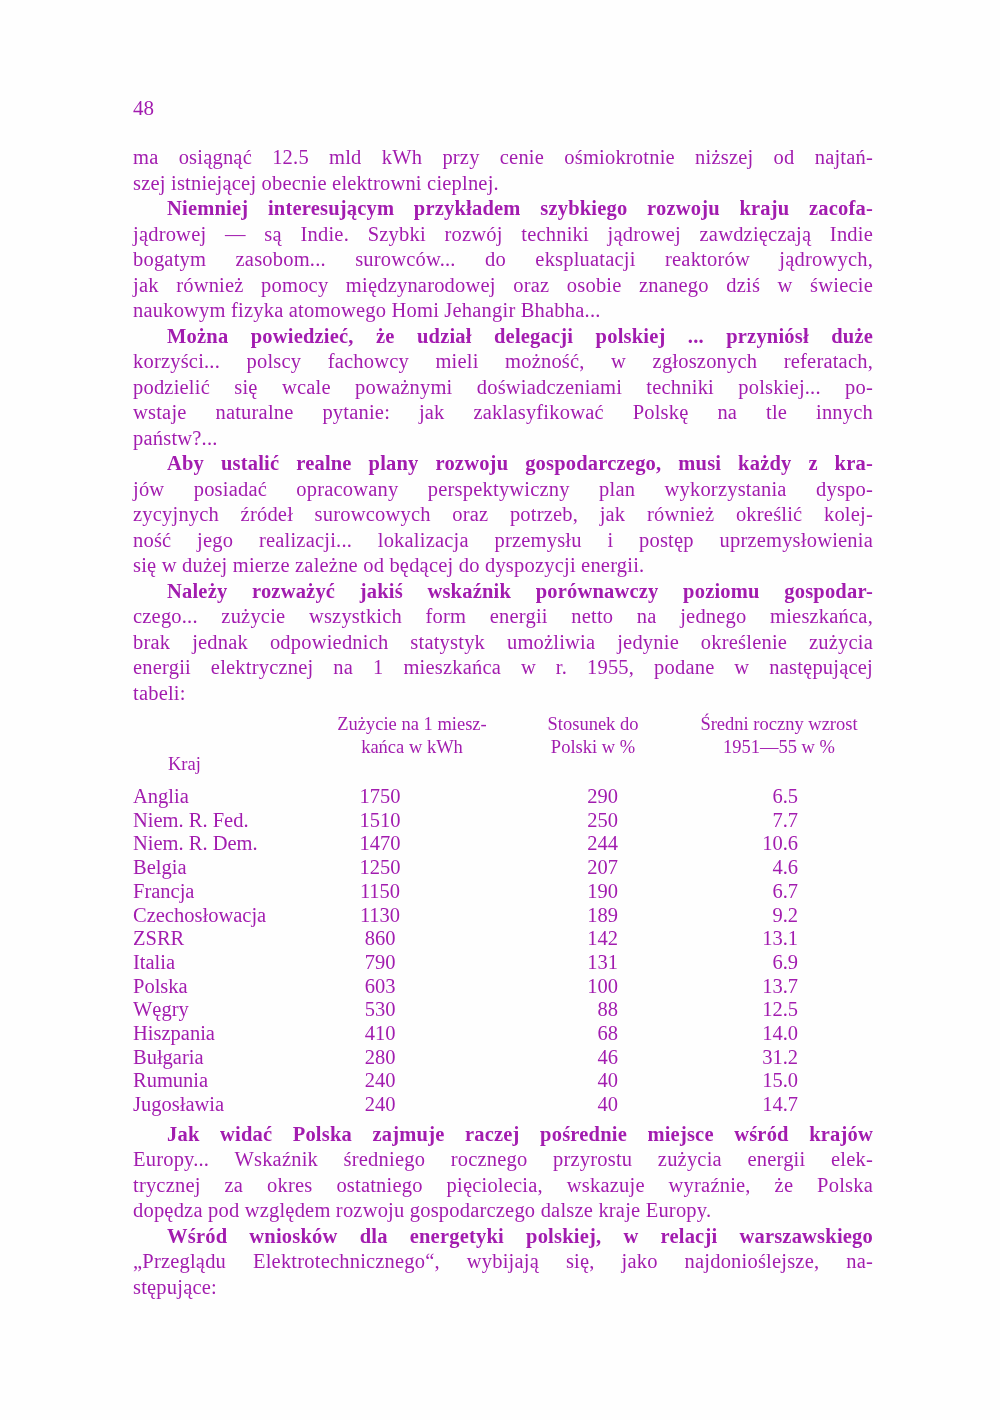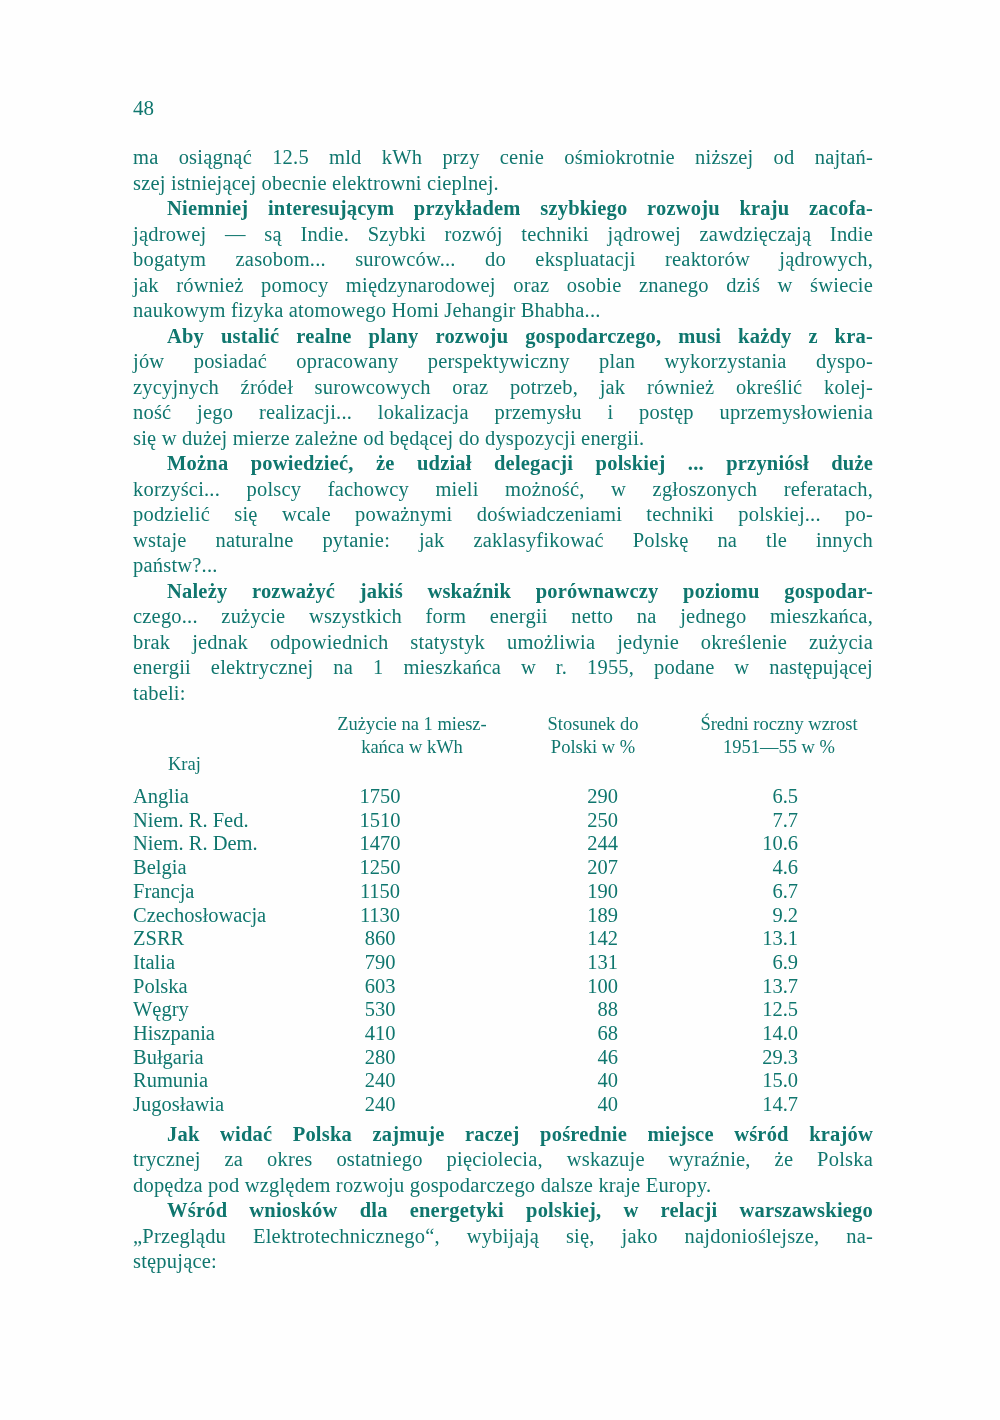--- a/index.html
+++ b/index.html
@@ -1,21 +1,21 @@
 <!DOCTYPE html>
 <html><head>
 <meta charset="utf-8">
 <style>
   html, body { margin: 0; padding: 0; background: #ffffff; }
   .page {
     position: relative;
     width: 1000px;
     height: 1420px;
     background: #fefefe;
-    color: #0f766e;
+    color: #a21caf;
     font-family: "Liberation Serif", "DejaVu Serif", serif;
     overflow: hidden;
   }
   .content {
     position: absolute;
     left: 133px;
     top: 97px;
     width: 740px;
   }
   .page-number {
@@ -68,34 +68,34 @@
           <div class="para-line last">szej istniejącej obecnie elektrowni cieplnej.</div>
         </div>
         <div class="para">
           <div class="para-line indent">Niemniej interesującym przykładem szybkiego rozwoju kraju zacofa-</div>
           <div class="para-line">jądrowej — są Indie. Szybki rozwój techniki jądrowej zawdzięczają Indie</div>
           <div class="para-line">bogatym zasobom... surowców... do ekspluatacji reaktorów jądrowych,</div>
           <div class="para-line">jak również pomocy międzynarodowej oraz osobie znanego dziś w świecie</div>
           <div class="para-line last">naukowym fizyka atomowego Homi Jehangir Bhabha...</div>
         </div>
         <div class="para">
+          <div class="para-line indent">Można powiedzieć, że udział delegacji polskiej ... przyniósł duże</div>
+          <div class="para-line">korzyści... polscy fachowcy mieli możność, w zgłoszonych referatach,</div>
+          <div class="para-line">podzielić się wcale poważnymi doświadczeniami techniki polskiej... po-</div>
+          <div class="para-line">wstaje naturalne pytanie: jak zaklasyfikować Polskę na tle innych</div>
+          <div class="para-line last">państw?...</div>
+        </div>
+        <div class="para">
           <div class="para-line indent">Aby ustalić realne plany rozwoju gospodarczego, musi każdy z kra-</div>
           <div class="para-line">jów posiadać opracowany perspektywiczny plan wykorzystania dyspo-</div>
           <div class="para-line">zycyjnych źródeł surowcowych oraz potrzeb, jak również określić kolej-</div>
           <div class="para-line">ność jego realizacji... lokalizacja przemysłu i postęp uprzemysłowienia</div>
           <div class="para-line last">się w dużej mierze zależne od będącej do dyspozycji energii.</div>
         </div>
         <div class="para">
-          <div class="para-line indent">Można powiedzieć, że udział delegacji polskiej ... przyniósł duże</div>
-          <div class="para-line">korzyści... polscy fachowcy mieli możność, w zgłoszonych referatach,</div>
-          <div class="para-line">podzielić się wcale poważnymi doświadczeniami techniki polskiej... po-</div>
-          <div class="para-line">wstaje naturalne pytanie: jak zaklasyfikować Polskę na tle innych</div>
-          <div class="para-line last">państw?...</div>
-        </div>
-        <div class="para">
           <div class="para-line indent">Należy rozważyć jakiś wskaźnik porównawczy poziomu gospodar-</div>
           <div class="para-line">czego... zużycie wszystkich form energii netto na jednego mieszkańca,</div>
           <div class="para-line">brak jednak odpowiednich statystyk umożliwia jedynie określenie zużycia</div>
           <div class="para-line">energii elektrycznej na 1 mieszkańca w r. 1955, podane w następującej</div>
           <div class="para-line last">tabeli:</div>
         </div>
       </div>
 
     <div class="tbl">
       <div class="tbl-header" id="tbl-header">
@@ -179,40 +179,41 @@
           <div class="tbl-row">
             <div class="td c0">Hiszpania</div>
             <div class="td c1">410</div>
             <div class="td c2">68</div>
             <div class="td c3">14.0</div>
           </div>
           <div class="tbl-row">
             <div class="td c0">Bułgaria</div>
             <div class="td c1">280</div>
             <div class="td c2">46</div>
-            <div class="td c3">29.3</div>
+            <div class="td c3">31.2</div>
           </div>
           <div class="tbl-row">
             <div class="td c0">Rumunia</div>
             <div class="td c1">240</div>
             <div class="td c2">40</div>
             <div class="td c3">15.0</div>
           </div>
           <div class="tbl-row">
             <div class="td c0">Jugosławia</div>
             <div class="td c1">240</div>
             <div class="td c2">40</div>
             <div class="td c3">14.7</div>
           </div>
         </div>
     </div>
 
     <div id="paras-bottom">
         <div class="para">
           <div class="para-line indent">Jak widać Polska zajmuje raczej pośrednie miejsce wśród krajów</div>
+          <div class="para-line">Europy... Wskaźnik średniego rocznego przyrostu zużycia energii elek-</div>
           <div class="para-line">trycznej za okres ostatniego pięciolecia, wskazuje wyraźnie, że Polska</div>
           <div class="para-line last">dopędza pod względem rozwoju gospodarczego dalsze kraje Europy.</div>
         </div>
         <div class="para">
           <div class="para-line indent">Wśród wniosków dla energetyki polskiej, w relacji warszawskiego</div>
           <div class="para-line">„Przeglądu Elektrotechnicznego“, wybijają się, jako najdonioślejsze, na-</div>
           <div class="para-line last">stępujące:</div>
         </div>
       </div>
   </div>

